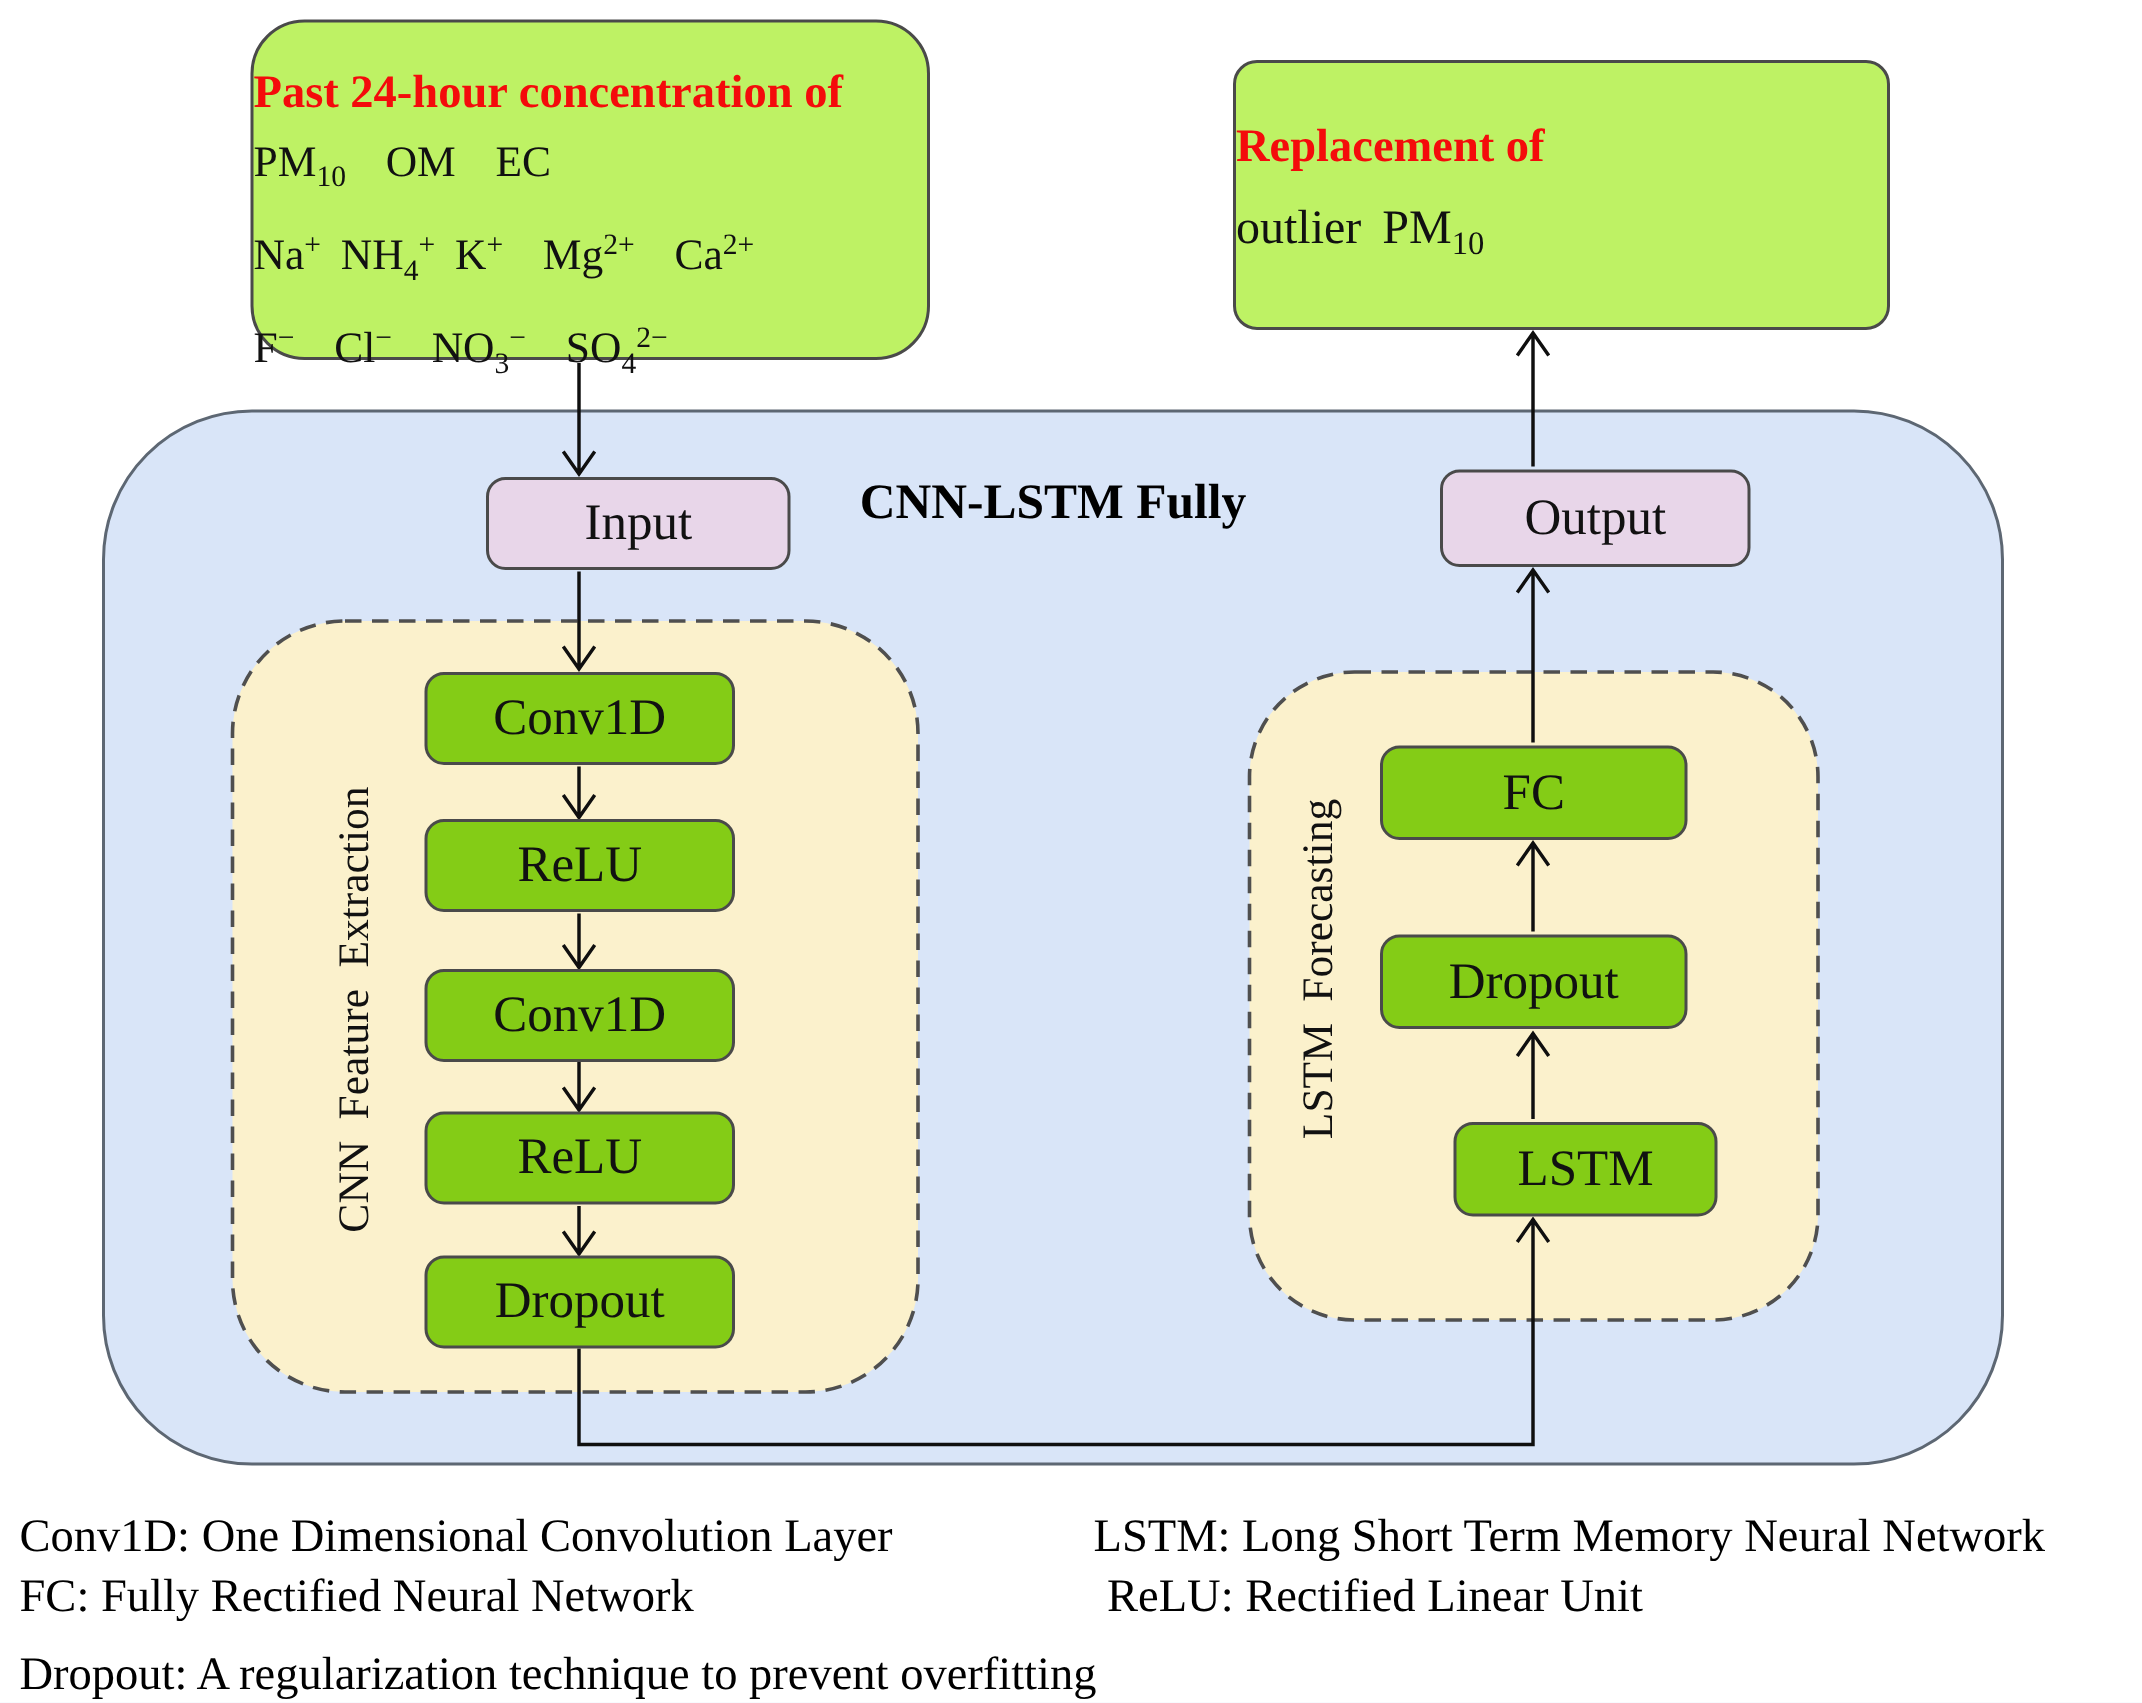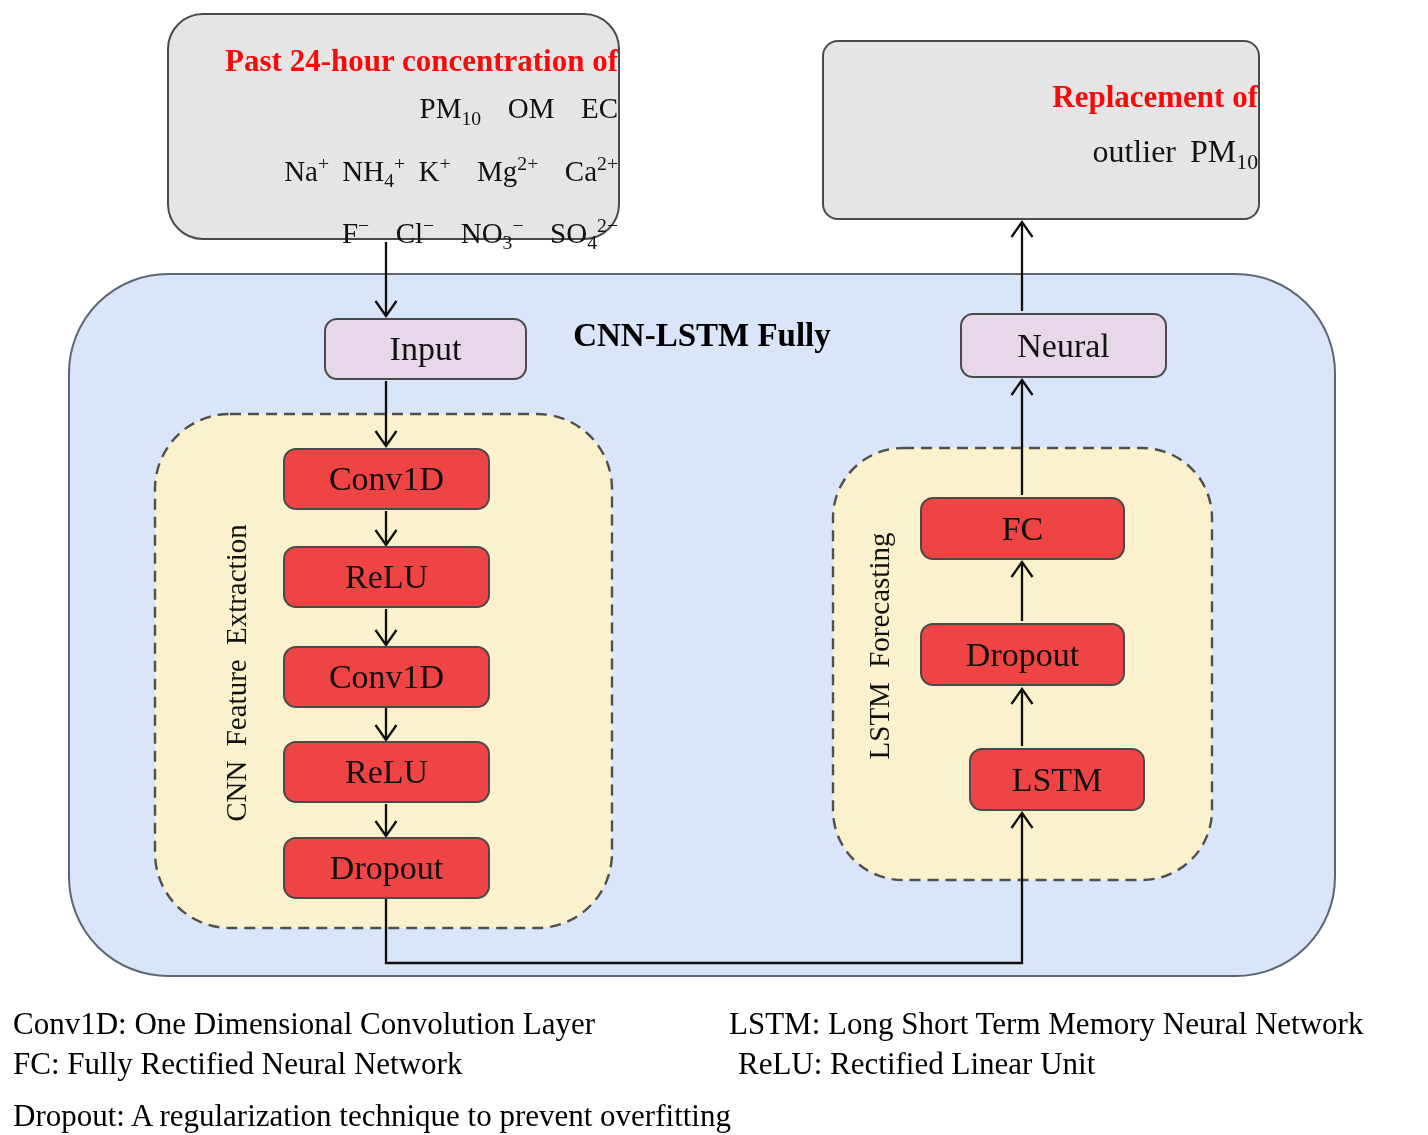--- a/index.html
+++ b/index.html
@@ -2,22 +2,22 @@
 <html><head>
 <meta charset="utf-8">
 <style>
   html,body{margin:0;padding:0;background:#ffffff;}
   #canvas{
     position:relative;width:1428px;height:1135px;background:#ffffff;overflow:hidden;
     font-family:"Liberation Serif","DejaVu Serif",serif;color:#111;
   }
   
   .gbox{
-    position:absolute;background:#e5e5e5;border:2.5px solid #4a4a4a;
-    display:flex;flex-direction:column;align-items:flex-end;box-sizing:border-box;
+    position:absolute;background:#bef264;border:2.5px solid #4a4a4a;
+    display:flex;flex-direction:column;align-items:flex-start;box-sizing:border-box;
   }
   .gbox.source{left:167px;top:13px;width:453px;height:227px;border-radius:36px;padding-top:28px;gap:13px;}
   .gbox.result{left:822px;top:40px;width:438px;height:180px;border-radius:16px;justify-content:center;gap:18px;}
   .gbox-title{font-weight:bold;color:#f40b0b;font-size:31px;line-height:36px;white-space:nowrap;}
   .formula-row{font-size:29px;line-height:32px;color:#111;word-spacing:6px;white-space:nowrap;}
   .formula-row sub{font-size:68%;}
   .formula-row sup{font-size:68%;}
   .result-sub{font-size:32px;line-height:36px;}
   .result-sub sub{font-size:68%;}
   
@@ -29,21 +29,21 @@
     position:absolute;left:502px;top:316px;width:400px;text-align:center;
     font-size:33px;font-weight:bold;line-height:38px;color:#000;white-space:nowrap;
   }
   
   .node{
     position:absolute;display:flex;align-items:center;justify-content:center;
     border:2.3px solid #4a4a4a;border-radius:13px;box-sizing:border-box;
     font-size:34px;color:#111;white-space:nowrap;
   }
   .node.io{background:#e8d6e9;margin-left:40px;}
-  .node.pink{background:#ef4444;}
+  .node.pink{background:#84cc16;}
   
   .rot-label{
     position:absolute;height:36px;display:flex;align-items:center;justify-content:center;
     font-size:29px;color:#111;word-spacing:7px;white-space:nowrap;
     transform:rotate(-90deg);
   }
   
   .legend-row{position:absolute;left:0;width:1168px;height:40px;font-size:31px;line-height:40px;color:#000;}
   .legend-left{position:absolute;left:13px;white-space:nowrap;}
   .legend-right{position:absolute;white-space:nowrap;}
@@ -85,21 +85,21 @@
       <path d="M1022 621 V563 M1011.5 577 L1022 562 L1032.5 577"></path>
       <path d="M1022 495 V381 M1011.5 395 L1022 380 L1032.5 395"></path>
       <path d="M1022 311 V223 M1011.5 237 L1022 222 L1032.5 237"></path>
     </g>
   </svg>
 
   <div class="rot-label" style="left:66px;top:655px;width:340px;">CNN Feature Extraction</div>
   <div class="rot-label" style="left:739px;top:628px;width:280px;">LSTM Forecasting</div>
 
   <div class="node io" style="left:284px;top:318px;width:203px;height:62px;">Input</div>
-  <div class="node io" style="left:920px;top:313px;width:207px;height:65px;">Neural</div>
+  <div class="node io" style="left:920px;top:313px;width:207px;height:65px;">Output</div>
 
   <div class="node pink" style="left:283px;top:448px;width:207px;height:62px;">Conv1D</div>
   <div class="node pink" style="left:283px;top:546px;width:207px;height:62px;">ReLU</div>
   <div class="node pink" style="left:283px;top:646px;width:207px;height:62px;">Conv1D</div>
   <div class="node pink" style="left:283px;top:741px;width:207px;height:62px;">ReLU</div>
   <div class="node pink" style="left:283px;top:837px;width:207px;height:62px;">Dropout</div>
 
   <div class="node pink" style="left:920px;top:497px;width:205px;height:63px;">FC</div>
   <div class="node pink" style="left:920px;top:623px;width:205px;height:63px;">Dropout</div>
   <div class="node pink" style="left:924px;top:748px;width:176px;height:63px;margin-left:45px;">LSTM</div>

